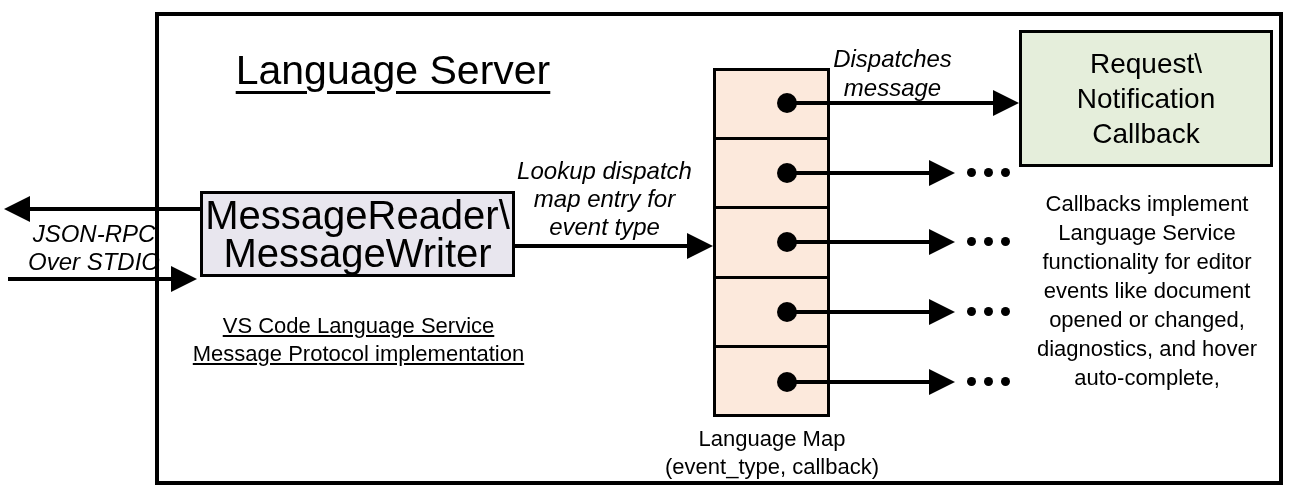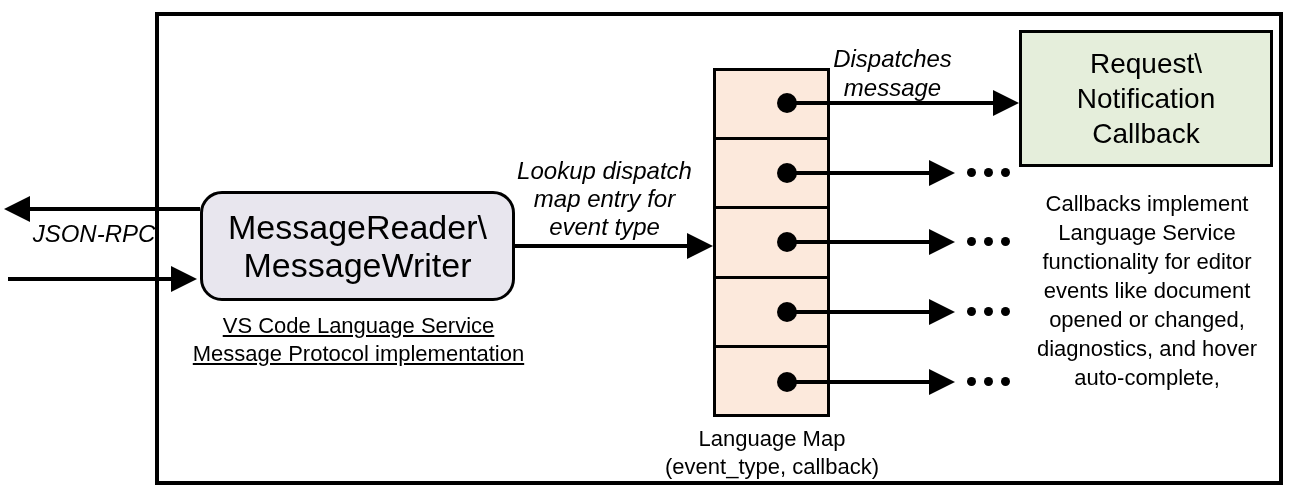--- a/index.html
+++ b/index.html
@@ -10,21 +10,21 @@
 
   
   .outer-box { left:155px; top:12px; width:1128px; height:473px; border:4px solid #000; background:#fff; }
 
   
   .title { left:228px; top:47px; width:330px; text-align:center; font-size:41px;
            text-decoration:underline; text-decoration-thickness:3px; text-underline-offset:7px; }
 
   
   .node-box { border:3px solid #000; display:flex; flex-direction:column; align-items:center; justify-content:center; text-align:center; }
-  .msg-box { left:200px; top:191px; width:315px; height:110px; font-size:34px; line-height:38px;border-radius:22px; }
+  .msg-box { left:200px; top:191px; width:315px; height:86px; font-size:40px; line-height:38px; }
   .cb-box  { left:1019px; top:30px; width:254px; height:137px; font-size:28px; line-height:35px; }
 
   
   .caption { text-align:center; font-size:22px; line-height:28px; }
   .msg-caption { left:176px; top:312px; width:365px;text-decoration:underline; }
   .cb-caption  { left:1016px; top:189px; width:262px; line-height:29px; }
   .map-caption { left:652px; top:425px; width:240px; }
 
   
   .flow-label { font-style:italic; text-align:center; font-size:24px; line-height:28px; }
@@ -47,29 +47,31 @@
   .dots { display:flex; gap:8px; align-items:center; }
   .dots i { width:9px; height:9px; background:#000; border-radius:50%; display:block; }
 </style>
 </head>
 <body>
 
 <div id="stage">
 
   <div class="abs outer-box"></div>
 
+  <div class="abs title">Language Server</div>
 
   <div class="abs head-left" style="left:4px; top:196px;"></div>
   <div class="abs hline" style="left:28px; top:207px; width:172px;"></div>
 
   <div class="abs hline" style="left:8px; top:277px; width:163px;"></div>
   <div class="abs head-right" style="left:171px; top:266px;"></div>
 
   <div class="abs flow-label io-label">
     <span style="display:block">JSON-RPC</span>
+    <span style="display:block">Over STDIO</span>
   </div>
 
   <div class="abs node-box msg-box" style="background-color: rgb(232, 230, 238);">
     <span>MessageReader\</span>
     <span>MessageWriter</span>
   </div>
 
   <div class="abs caption msg-caption">
     <span style="display:block">VS Code Language Service</span>
     <span style="display:block">Message Protocol implementation</span>

